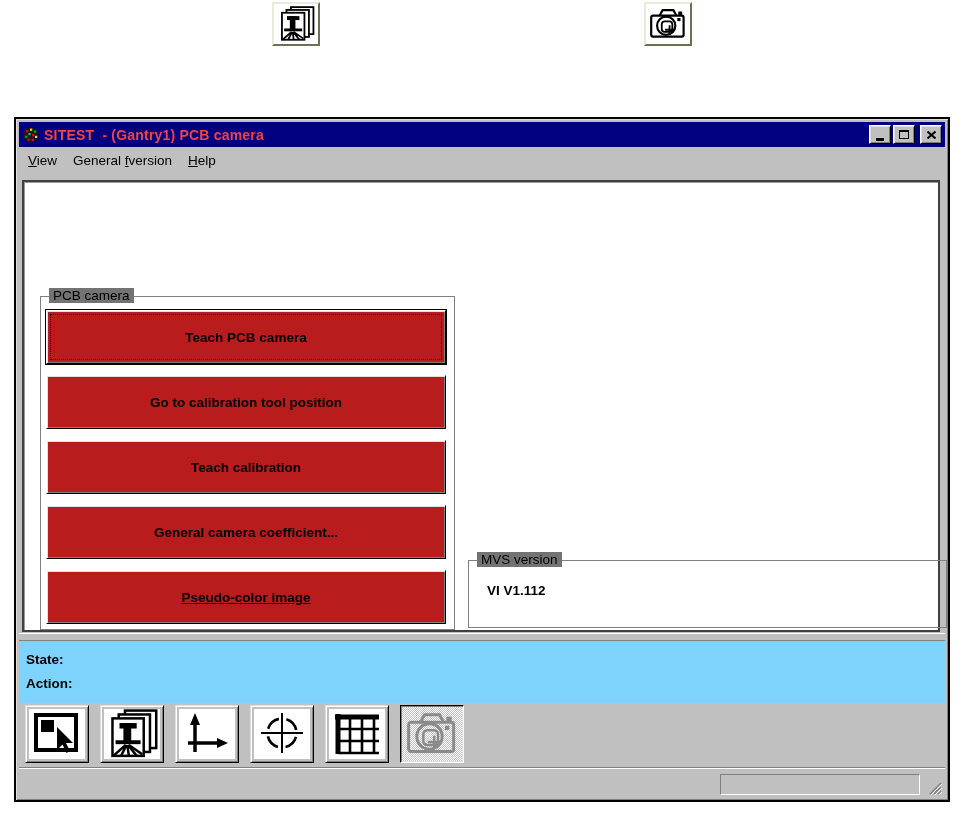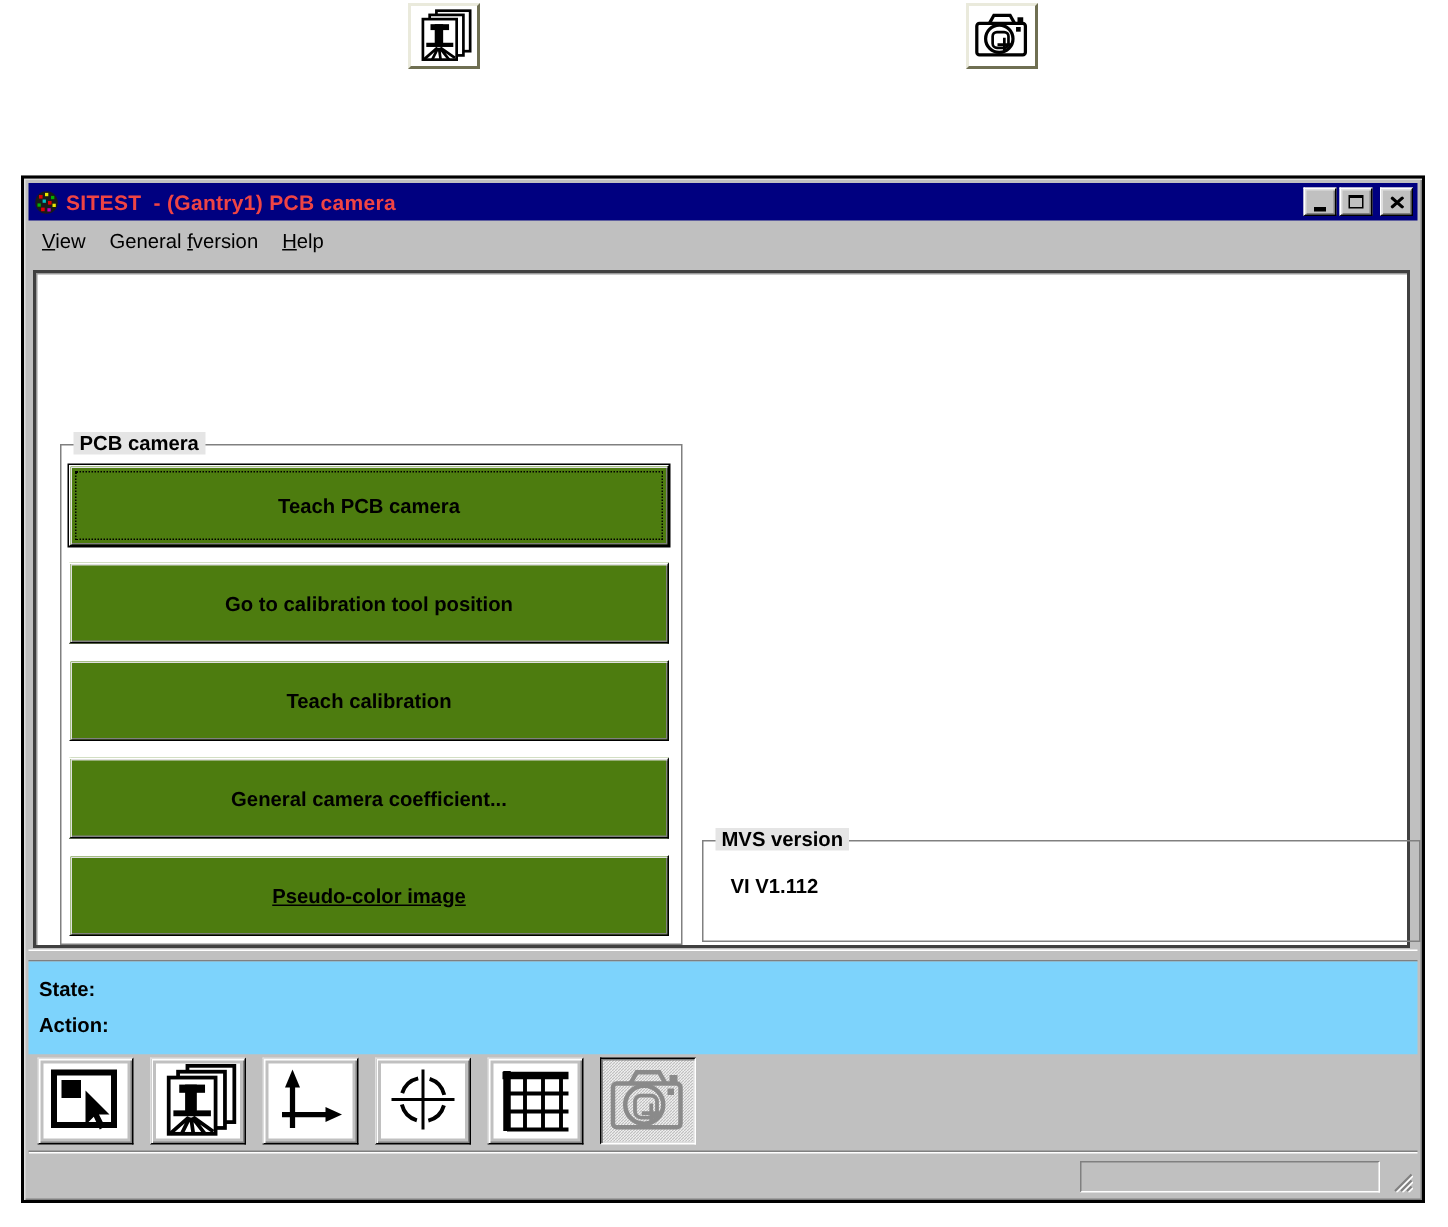--- a/index.html
+++ b/index.html
@@ -36,27 +36,27 @@
     display:flex; align-items:center; font-size:13.5px; padding-left:1px; }
   .menu-item { padding:3px 8px; }
   .menu-item .key { text-decoration:underline; }
 
   
   .client { position:absolute; left:6px; top:61px; width:918px; height:452px;
     background:#fff; border:2px solid #404040;
     box-shadow: inset 1px 1px 0 #9a9a9a; }
 
   .groupbox { position:absolute; border:1px solid #808080; }
-  .groupbox .gb-label { position:absolute; top:-9px; left:8px; background:#e5e5e5;
-    padding:0 4px; font-size:13.5px;font-weight:bold; }
+  .groupbox .gb-label { position:absolute; top:-9px; left:8px; background:#737373;
+    padding:0 4px; font-size:13.5px; }
   #pcb-group { left:16px; top:114px; width:415px; height:334px; }
   #mvs-group { left:444px; top:378px; width:479px; height:68px; }
   .mvs-version { position:absolute; left:18px; top:22px; font-weight:bold; font-size:13.5px; }
 
-  .push { position:absolute; left:5px; width:400px; height:54px; background:#4d7c0f;
+  .push { position:absolute; left:5px; width:400px; height:54px; background:#b91c1c;
     border:1px solid; border-color:#fff #000 #000 #fff;
     box-shadow: inset 1px 1px 0 #dfdfdf, inset -1px -1px 0 #808080;
     display:flex; align-items:center; justify-content:center;
     font-weight:bold; font-size:13.5px; font-family:"Liberation Sans",sans-serif; }
   .push.default { outline:1px solid #000; }
   .push.default::after { content:""; position:absolute; left:3px; top:3px; right:3px;
     bottom:3px; border:1px dotted #000; }
   #btn-0 { top:13px; } #btn-1 { top:78px; } #btn-2 { top:143px; }
   #btn-3 { top:208px; } #btn-4 { top:273px;text-decoration:underline; }
 

